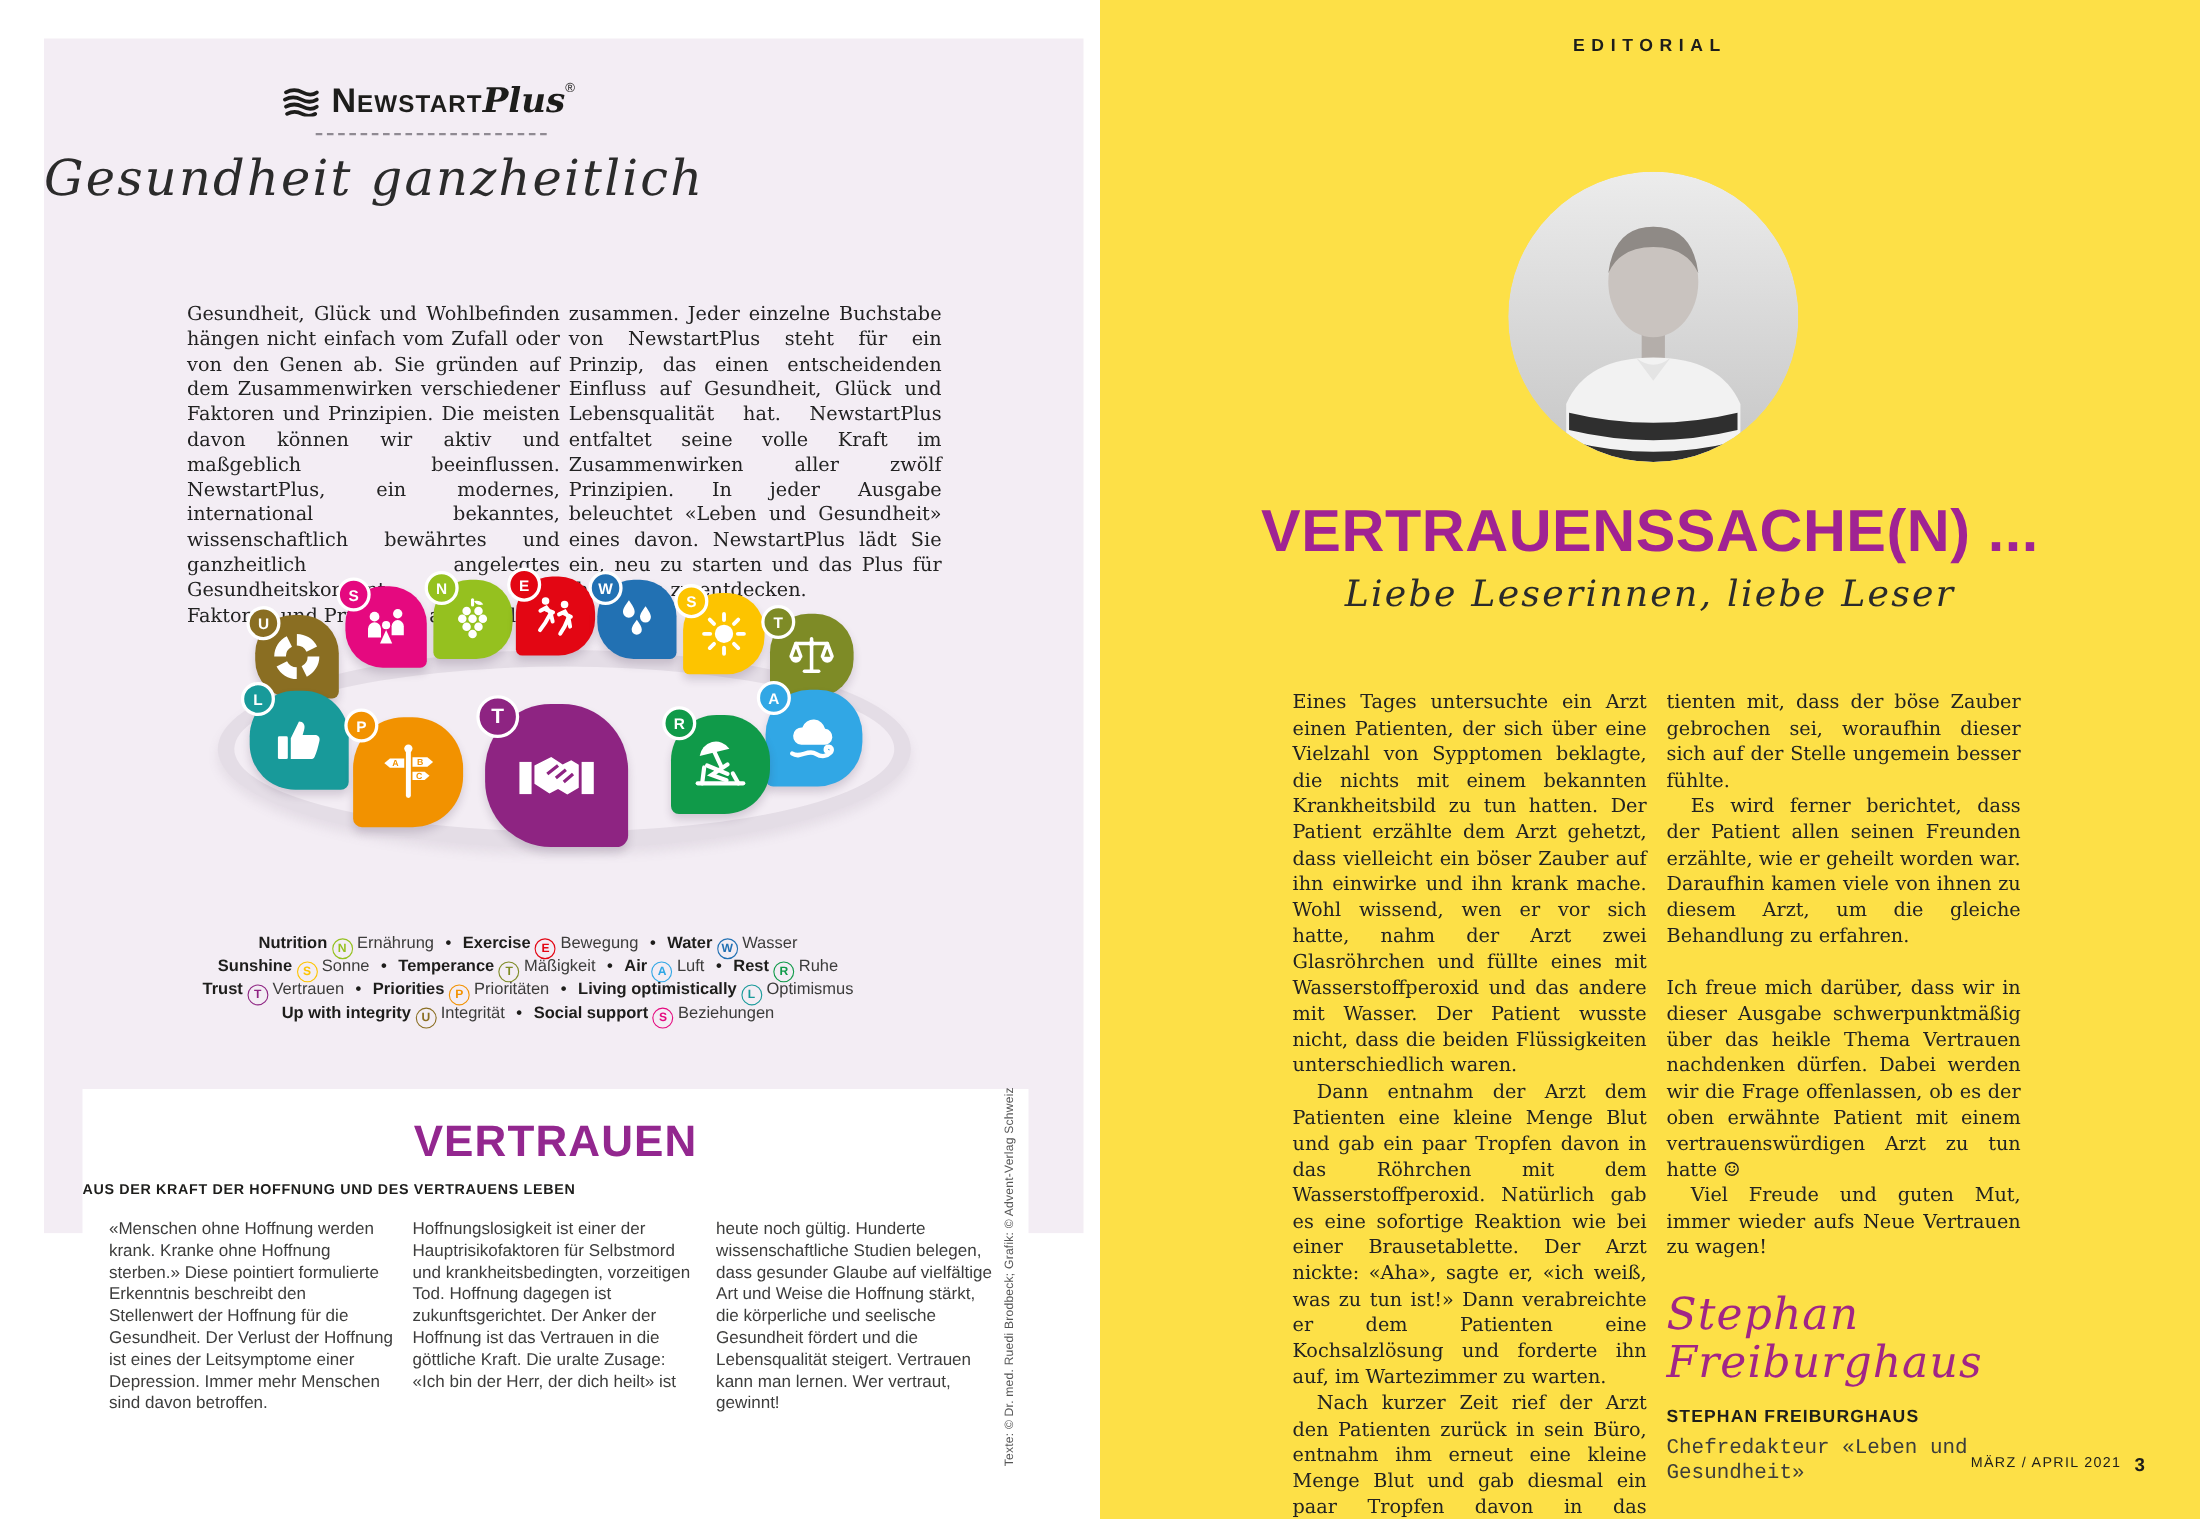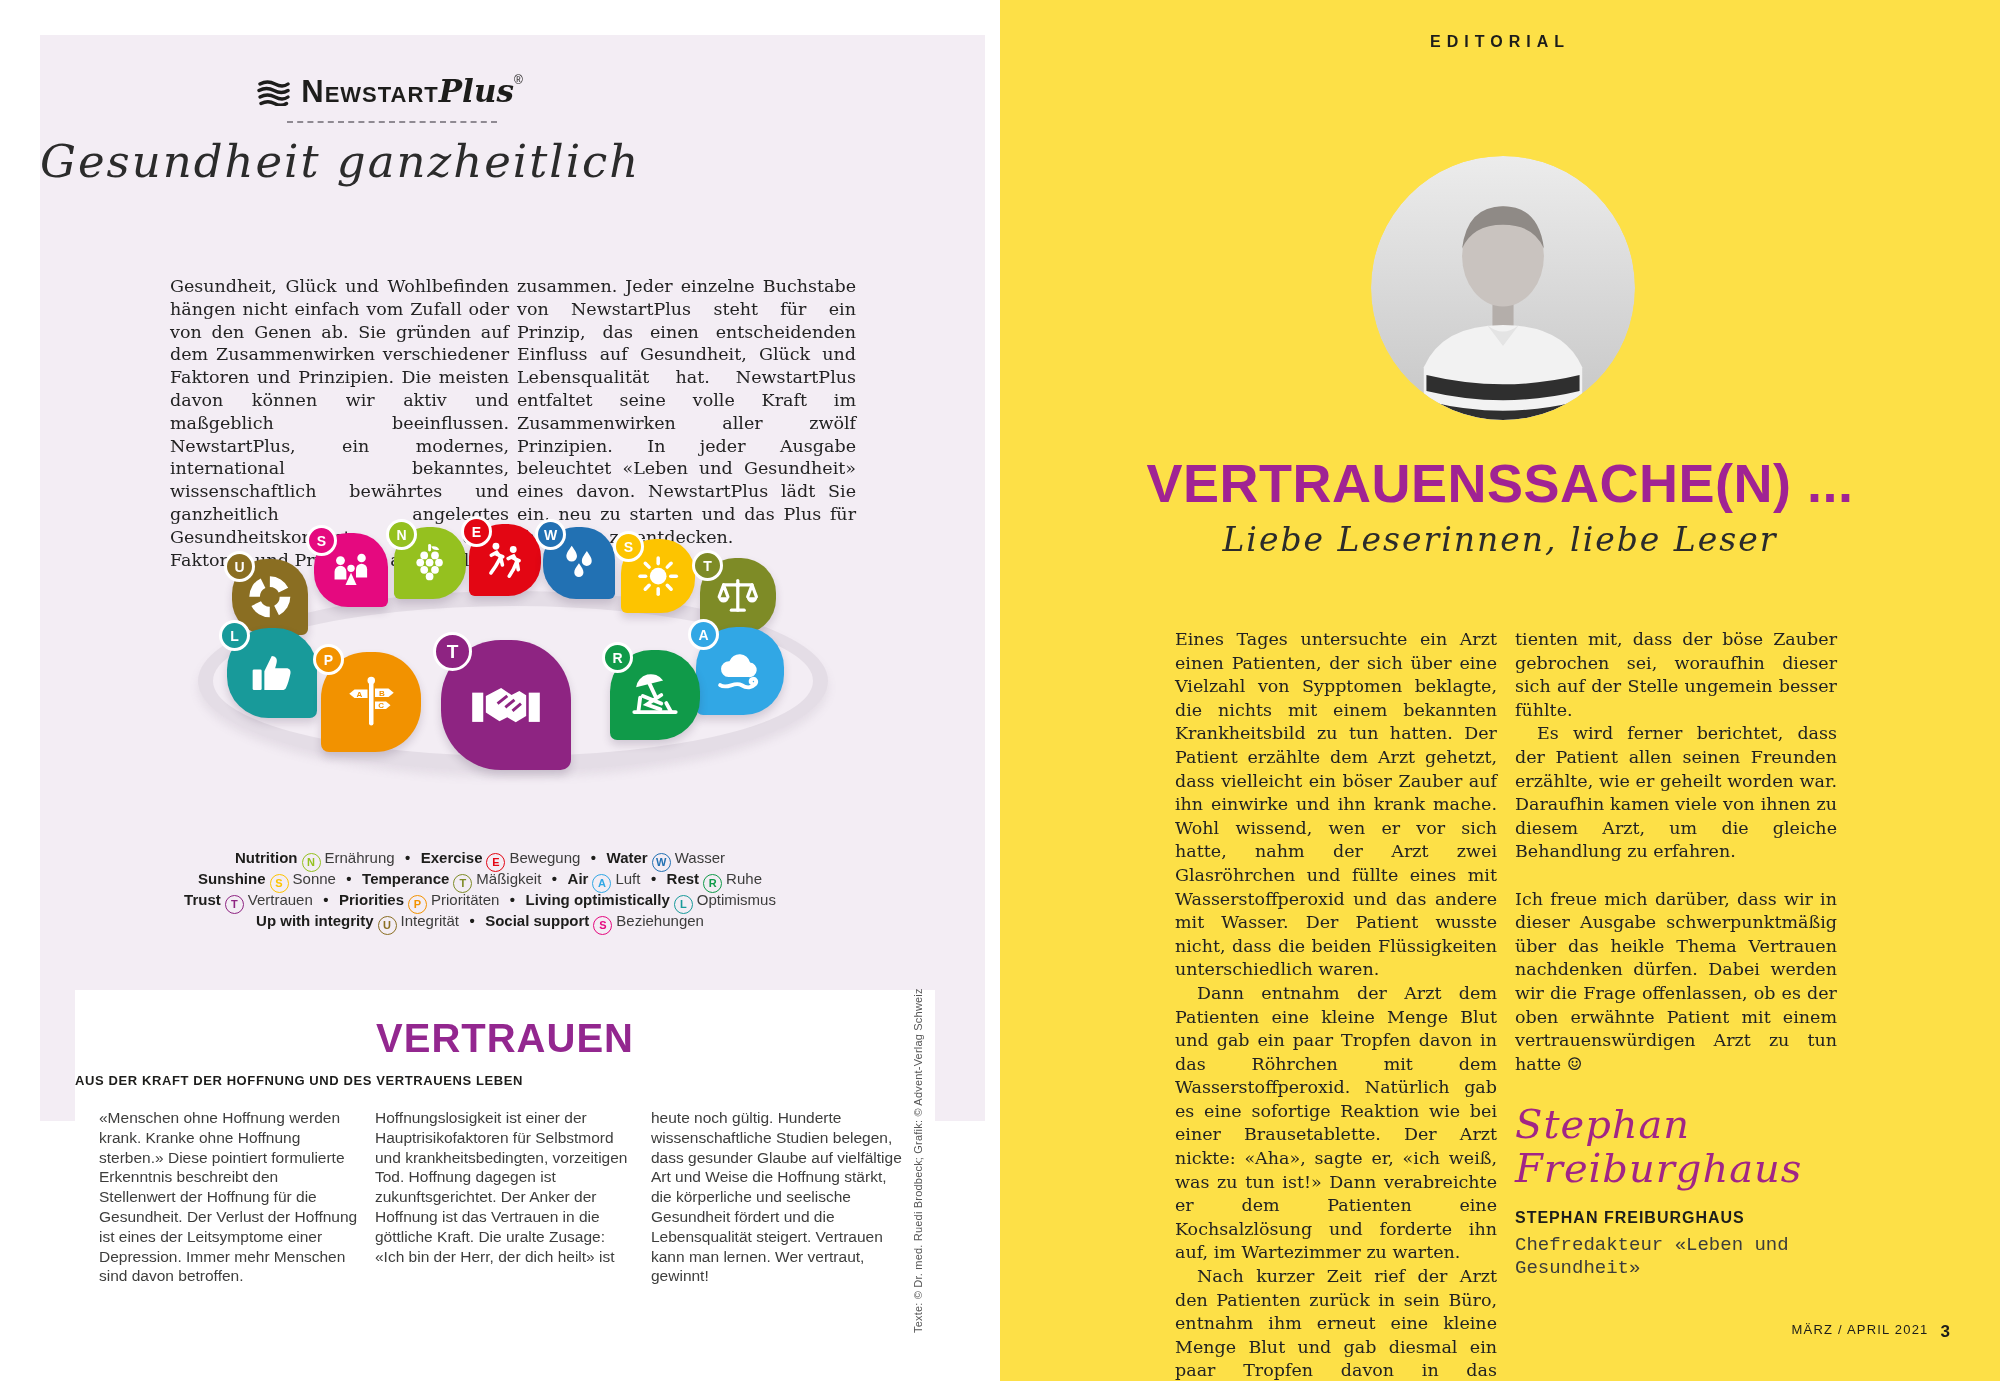--- a/index.html
+++ b/index.html
@@ -381,20 +381,21 @@
     <div class="ed-cols">
       <div class="ed-col">
         <p>Eines Tages untersuchte ein Arzt einen Patienten, der sich über eine Vielzahl von Sypptomen beklagte, die nichts mit einem bekannten Krankheitsbild zu tun hatten. Der Patient erzählte dem Arzt gehetzt, dass vielleicht ein böser Zauber auf ihn einwirke und ihn krank mache. Wohl wissend, wen er vor sich hatte, nahm der Arzt zwei Glasröhrchen und füllte eines mit Wasserstoffperoxid und das andere mit Wasser. Der Patient wusste nicht, dass die beiden Flüssigkeiten unterschiedlich waren.</p>
         <p class="ind">Dann entnahm der Arzt dem Patienten eine kleine Menge Blut und gab ein paar Tropfen davon in das Röhrchen mit dem Wasserstoffperoxid. Natürlich gab es eine sofortige Reaktion wie bei einer Brausetablette. Der Arzt nickte: «Aha», sagte er, «ich weiß, was zu tun ist!» Dann verabreichte er dem Patienten eine Kochsalzlösung und forderte ihn auf, im Wartezimmer zu warten.</p>
         <p class="ind">Nach kurzer Zeit rief der Arzt den Patienten zurück in sein Büro, entnahm ihm erneut eine kleine Menge Blut und gab diesmal ein paar Tropfen davon in das Röhrchen mit klarem Wasser. Wie erwartet mischte es sich ohne Reaktion. Der Arzt teilte dem Pa-</p>
       </div>
       <div class="ed-col">
         <p>tienten mit, dass der böse Zauber gebrochen sei, woraufhin dieser sich auf der Stelle ungemein besser fühlte.</p>
         <p class="ind">Es wird ferner berichtet, dass der Patient allen seinen Freunden erzählte, wie er geheilt worden war. Daraufhin kamen viele von ihnen zu diesem Arzt, um die gleiche Behandlung zu erfahren.</p>
         <p class="gap">Ich freue mich darüber, dass wir in dieser Ausgabe schwerpunktmäßig über das heikle Thema Vertrauen nachdenken dürfen. Dabei werden wir die Frage offenlassen, ob es der oben erwähnte Patient mit einem vertrauenswürdigen Arzt zu tun hatte ☺</p>
+        <p class="ind">Viel Freude und guten Mut, immer wieder aufs Neue Vertrauen zu wagen!</p>
         <div class="signature">Stephan Freiburghaus</div>
         <div class="author-name">STEPHAN FREIBURGHAUS</div>
         <div class="author-role">Chefredakteur «Leben und Gesundheit»</div>
       </div>
     </div>
 
     <div class="footer">
       <span class="issue">MÄRZ / APRIL 2021</span>
       <span class="pageno">3</span>
     </div>

